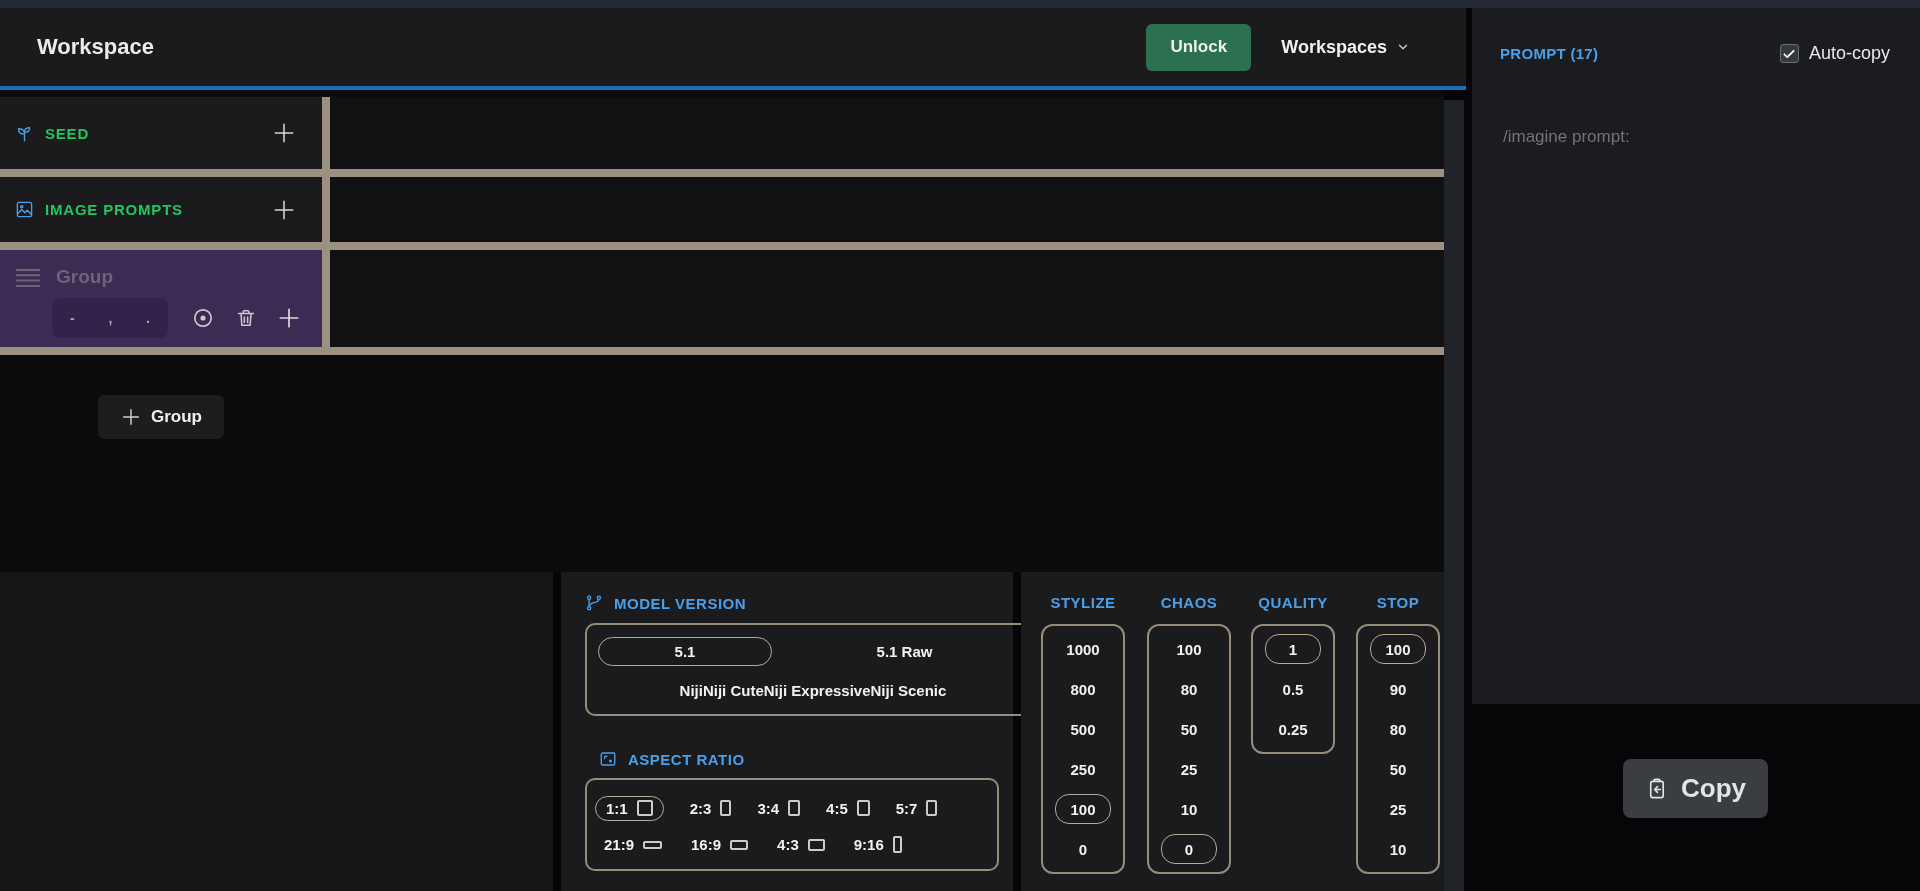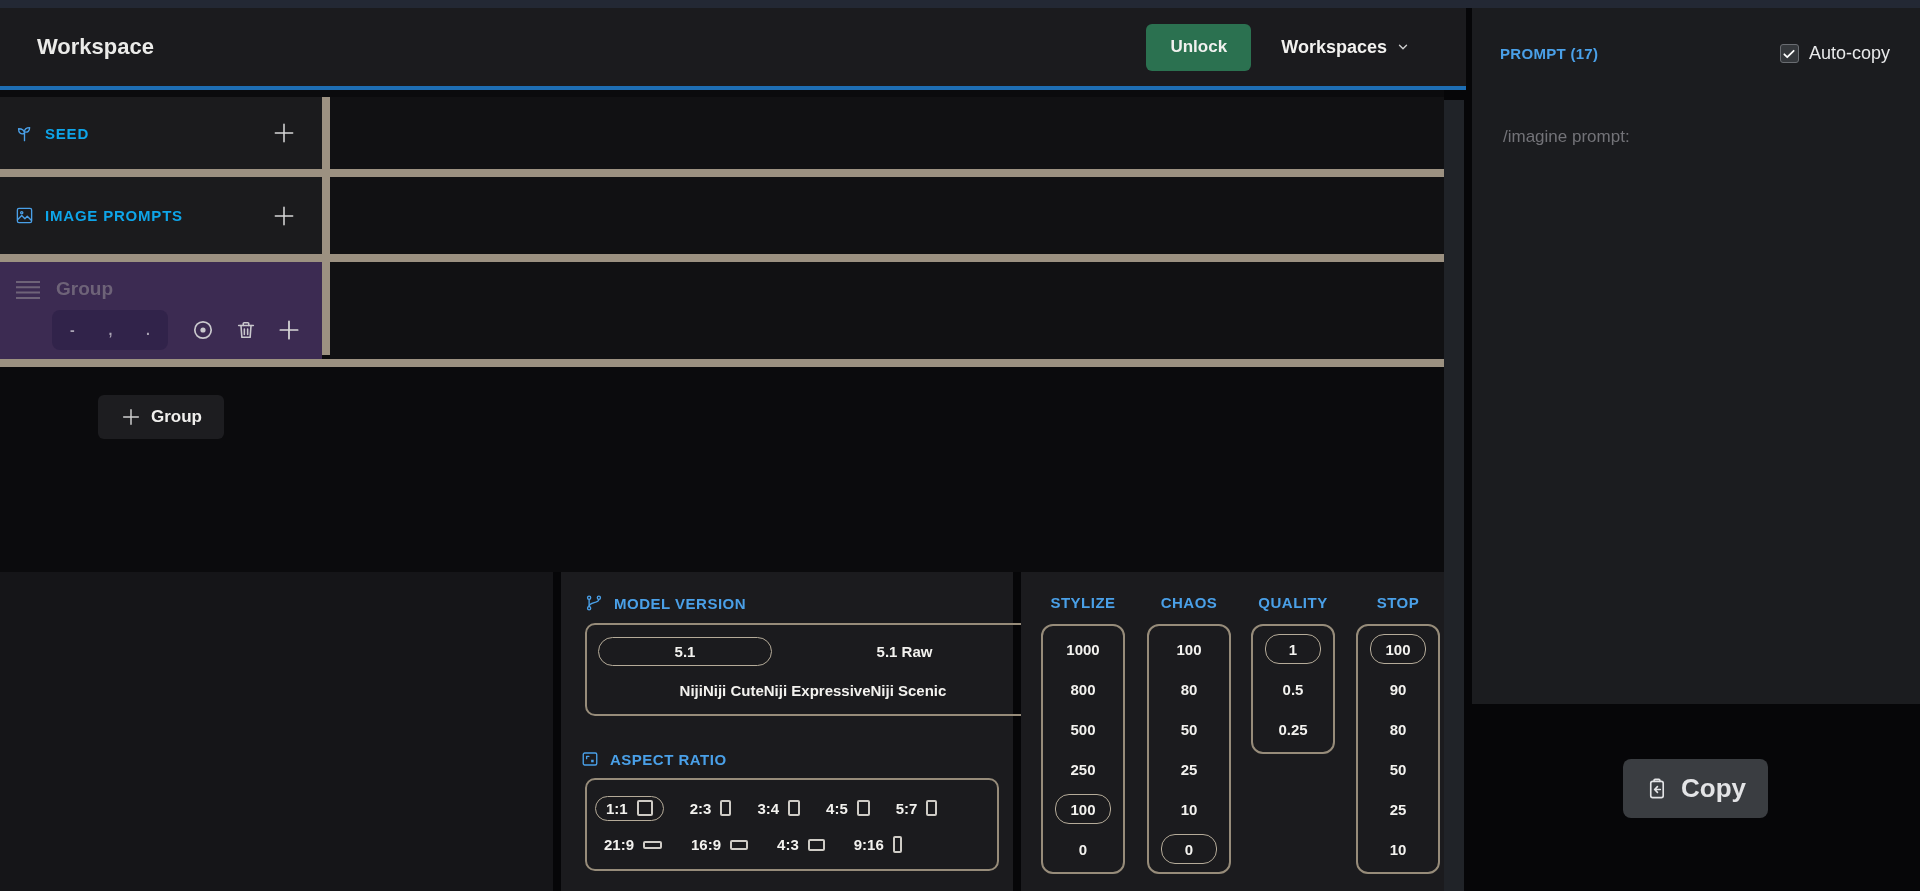--- a/index.html
+++ b/index.html
@@ -20,28 +20,28 @@
   .workspaces { display:flex; align-items:center; gap:9px; cursor:pointer; }
   .workspaces span { font-size:18px; font-weight:600; color:#f2f1ef; }
 
   
   .main { position:absolute; left:0; top:90px; width:1444px; height:482px; background:#0b0b0d; }
   .trow { display:flex; width:100%; }
   .trow .side { width:322px; background:#1b1b1d; position:relative; }
   .trow .cell { flex:1; background:#111113; }
   .hsep { height:8px; background:#9c9181; }
   .row-1 { height:72px; margin-top:7px; }
-  .row-2 { height:77px; }
+  .row-2 { height:65px; }
   .row-3 { height:97px; }
   .vline { position:absolute; left:322px; top:7px; width:8px; height:258px; background:#9c9181; }
   .trow .cell { margin-left:8px; }
   .trow .side { width:322px; }
 
   .side-head { display:flex; align-items:center; height:100%; padding:0 24px 0 15px; }
-  .side-label { margin-left:11px; font-size:15px; font-weight:700; letter-spacing:.8px; color:#0ea5e9; }
+  .side-label { margin-left:11px; font-size:15px; font-weight:700; letter-spacing:.8px; color:#22c55e; }
   .spacer { flex:1; }
   .plus-btn { background:none; border:none; cursor:pointer; width:28px; height:28px;
               display:flex; align-items:center; justify-content:center; }
 
   .group-side { background:#3c2b52 !important; padding:14px 0 0 15px; }
   .group-line1 { display:flex; align-items:center; height:26px; }
   .group-label { margin-left:15px; font-size:19px; font-weight:600; color:#6e6378; }
   .group-line2 { display:flex; align-items:center; margin-top:8px; }
   .token-box { margin-left:37px; width:116px; height:40px; background:#31234a; border-radius:8px;
                display:flex; align-items:center; justify-content:space-between; padding:0 18px; }
@@ -60,21 +60,21 @@
   
   .bottom { position:absolute; left:0; top:572px; width:1444px; height:319px; display:flex; }
   .bpanel-left { width:553px; background:#151518; }
   .bdiv { width:8px; background:#060608; }
   .bpanel-mid { width:452px; background:#1b1b1e; position:relative; }
   .bpanel-right { flex:1; background:#1b1b1e; position:relative; }
 
   .sec-head { position:absolute; display:flex; align-items:center; gap:11px; }
   .sec-head .sec-title { font-size:15px; font-weight:700; letter-spacing:.5px; color:#4aa0e8; }
   .mv-head { left:24px; top:22px; }
-  .ar-head { left:20px; top:178px; }
+  .ar-head { left:38px; top:178px; }
 
   .tan-box { border:2px solid #978c7a; border-radius:10px; position:absolute; }
   .mv-box { left:24px; top:51px; width:454px; height:93px; padding:11px 0 12px 0;
             display:flex; flex-direction:column; justify-content:space-between; }
   .mv-row1 { display:flex; align-items:center; height:30px; }
   .mv-sel { margin-left:11px; width:174px; height:29px; border:1.5px solid #b5ab99; border-radius:15px;
             background:none; color:#f3f2ef; font-size:15px; font-weight:700; font-family:inherit; cursor:pointer; }
   .mv-raw { flex:1; text-align:center; color:#f3f2ef; font-size:15px; font-weight:700; cursor:pointer; }
   .mv-row2 { display:flex; align-items:center; justify-content:center; padding:0 18px 0 20px; height:24px; }
   .mv-item { color:#f3f2ef; font-size:15px; font-weight:700; cursor:pointer; }

